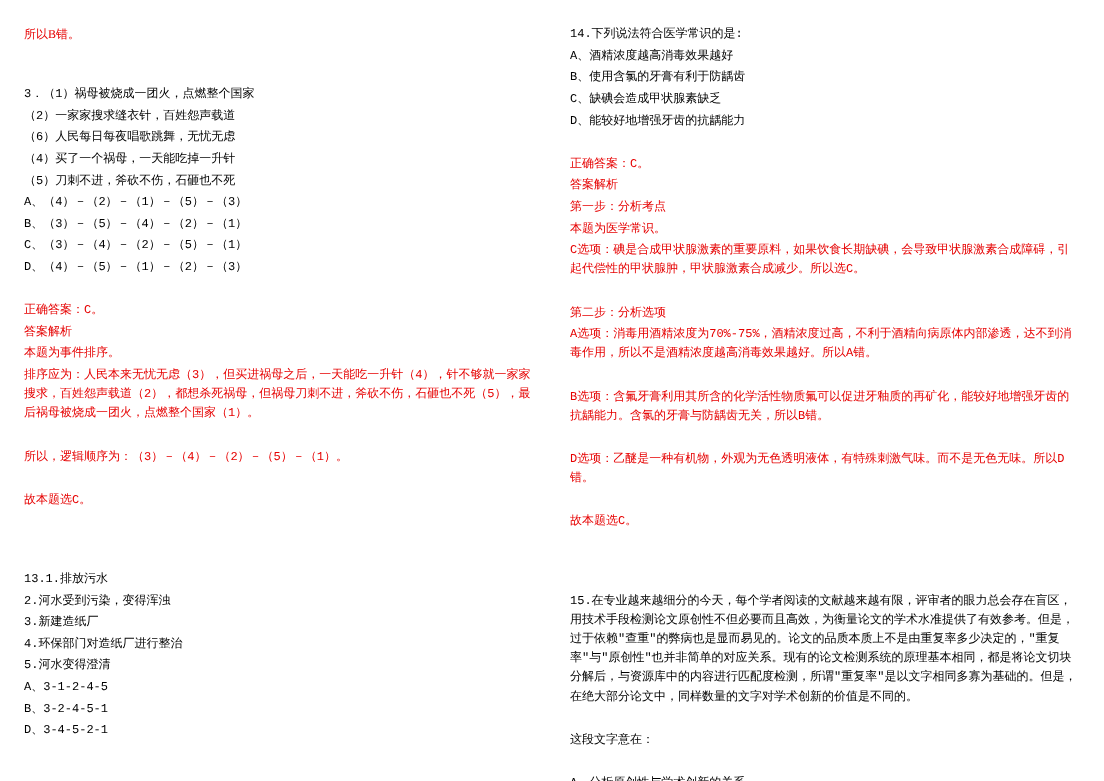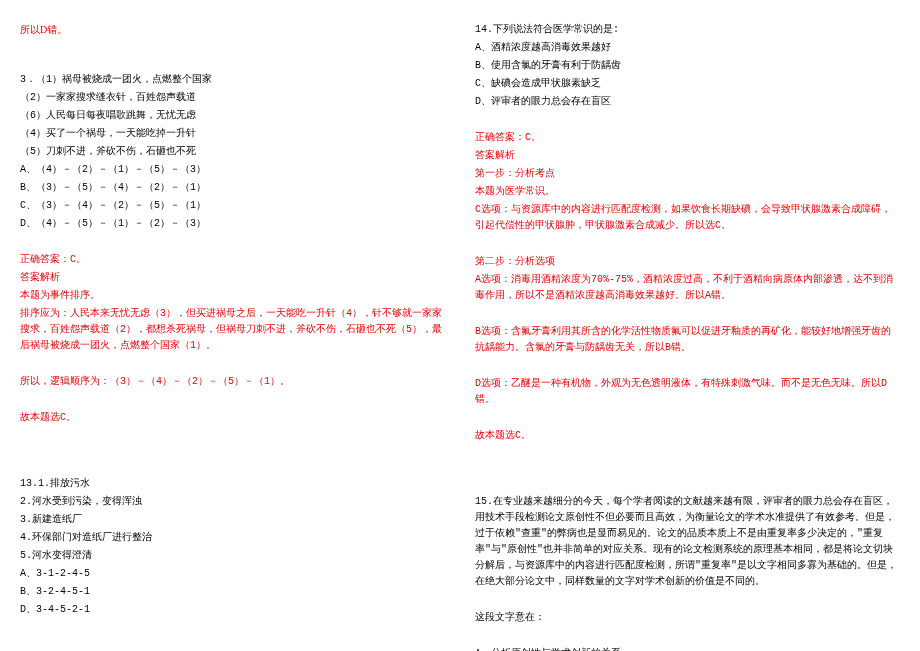--- a/index.html
+++ b/index.html
@@ -19,21 +19,21 @@
     .red { color: #e60000; }
     .black { color: #000; }
     .block { margin-bottom: 18px; font-family: Liberation Mono, monospace; }
     .spacer { height: 30px; }
     p { margin: 2px 0; }
   </style>
 </head>
 <body>
 
 <div class="column">
-  <p class="red">所以D错。</p>
+  <p class="red">所以B错。</p>
 
   <div class="spacer"></div>
 
   <div class="block">
     <p class="black">3．（1）祸母被烧成一团火，点燃整个国家</p>
     <p class="black">（2）一家家搜求缝衣针，百姓怨声载道</p>
     <p class="black">（6）人民每日每夜唱歌跳舞，无忧无虑</p>
     <p class="black">（4）买了一个祸母，一天能吃掉一升针</p>
     <p class="black">（5）刀刺不进，斧砍不伤，石砸也不死</p>
     <p class="black">A、（4）－（2）－（1）－（5）－（3）</p>
@@ -72,27 +72,27 @@
     
   </div>
 </div>
 
 <div class="column">
   <div class="block">
     <p class="black">14.下列说法符合医学常识的是:</p>
     <p class="black">A、酒精浓度越高消毒效果越好</p>
     <p class="black">B、使用含氯的牙膏有利于防龋齿</p>
     <p class="black">C、缺碘会造成甲状腺素缺乏</p>
-    <p class="black">D、评审者的眼力总会存在盲区</p>
+    <p class="black">D、能较好地增强牙齿的抗龋能力</p>
     <br>
     <p class="red">正确答案：C。</p>
     <p class="red">答案解析</p>
     <p class="red">第一步：分析考点</p>
     <p class="red">本题为医学常识。</p>
-    <p class="red">C选项：与资源库中的内容进行匹配度检测，如果饮食长期缺碘，会导致甲状腺激素合成障碍，引起代偿性的甲状腺肿，甲状腺激素合成减少。所以选C。</p>
+    <p class="red">C选项：碘是合成甲状腺激素的重要原料，如果饮食长期缺碘，会导致甲状腺激素合成障碍，引起代偿性的甲状腺肿，甲状腺激素合成减少。所以选C。</p>
     <p class="red">&nbsp;</p>
     <p class="red">第二步：分析选项</p>
     <p class="red">A选项：消毒用酒精浓度为70%-75%，酒精浓度过高，不利于酒精向病原体内部渗透，达不到消毒作用，所以不是酒精浓度越高消毒效果越好。所以A错。</p>
     <p class="red">&nbsp;</p>
     <p class="red">B选项：含氟牙膏利用其所含的化学活性物质氟可以促进牙釉质的再矿化，能较好地增强牙齿的抗龋能力。含氯的牙膏与防龋齿无关，所以B错。</p>
     <p class="red">&nbsp;</p>
     <p class="red">D选项：乙醚是一种有机物，外观为无色透明液体，有特殊刺激气味。而不是无色无味。所以D错。</p>
     <p class="red">&nbsp;</p>
     <p class="red">故本题选C。</p>
   </div>

